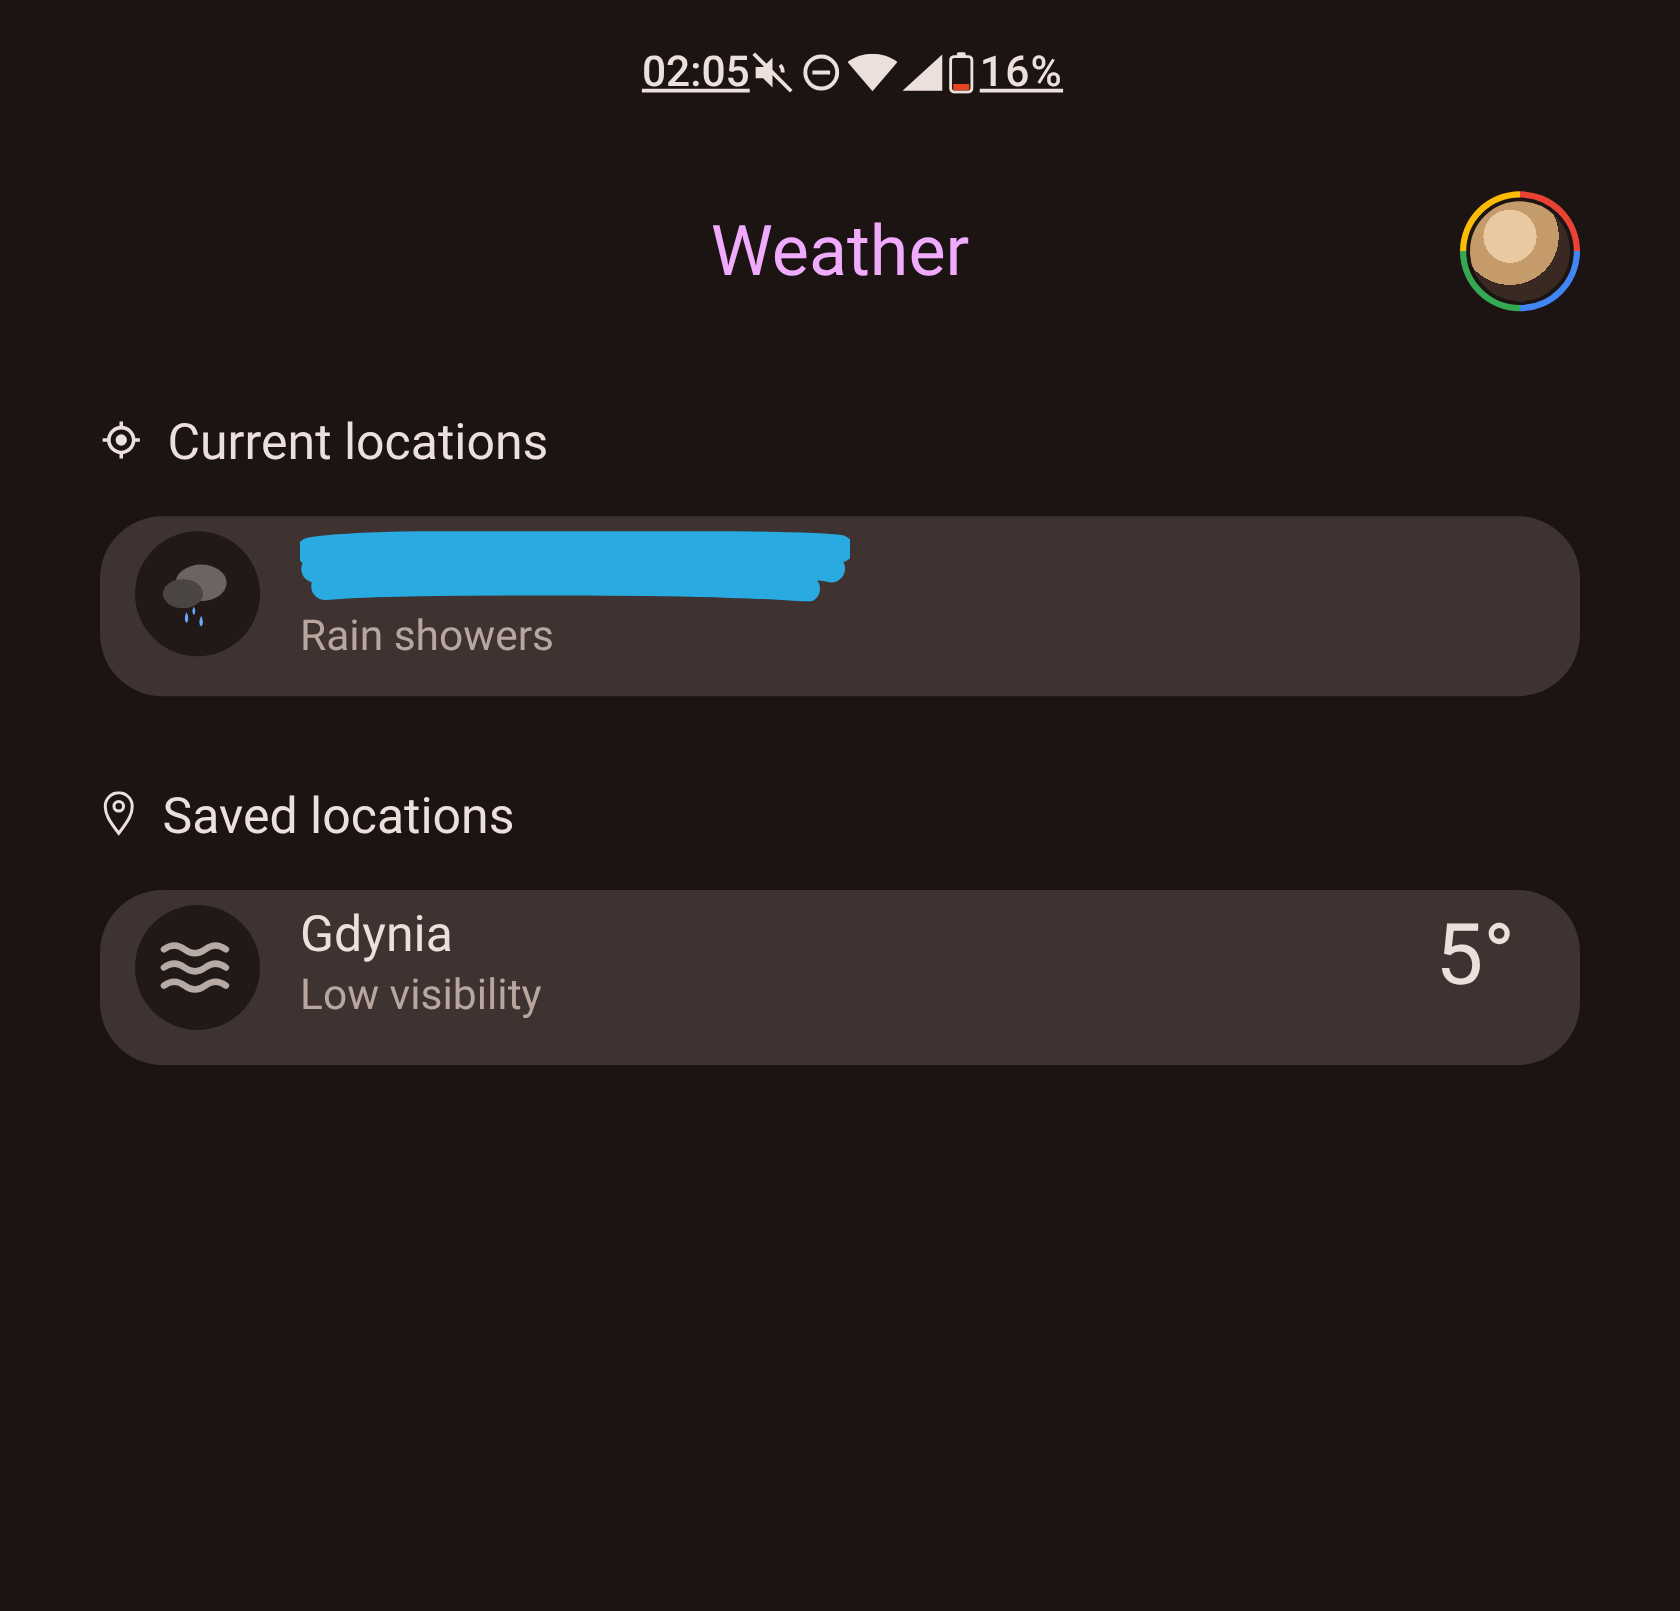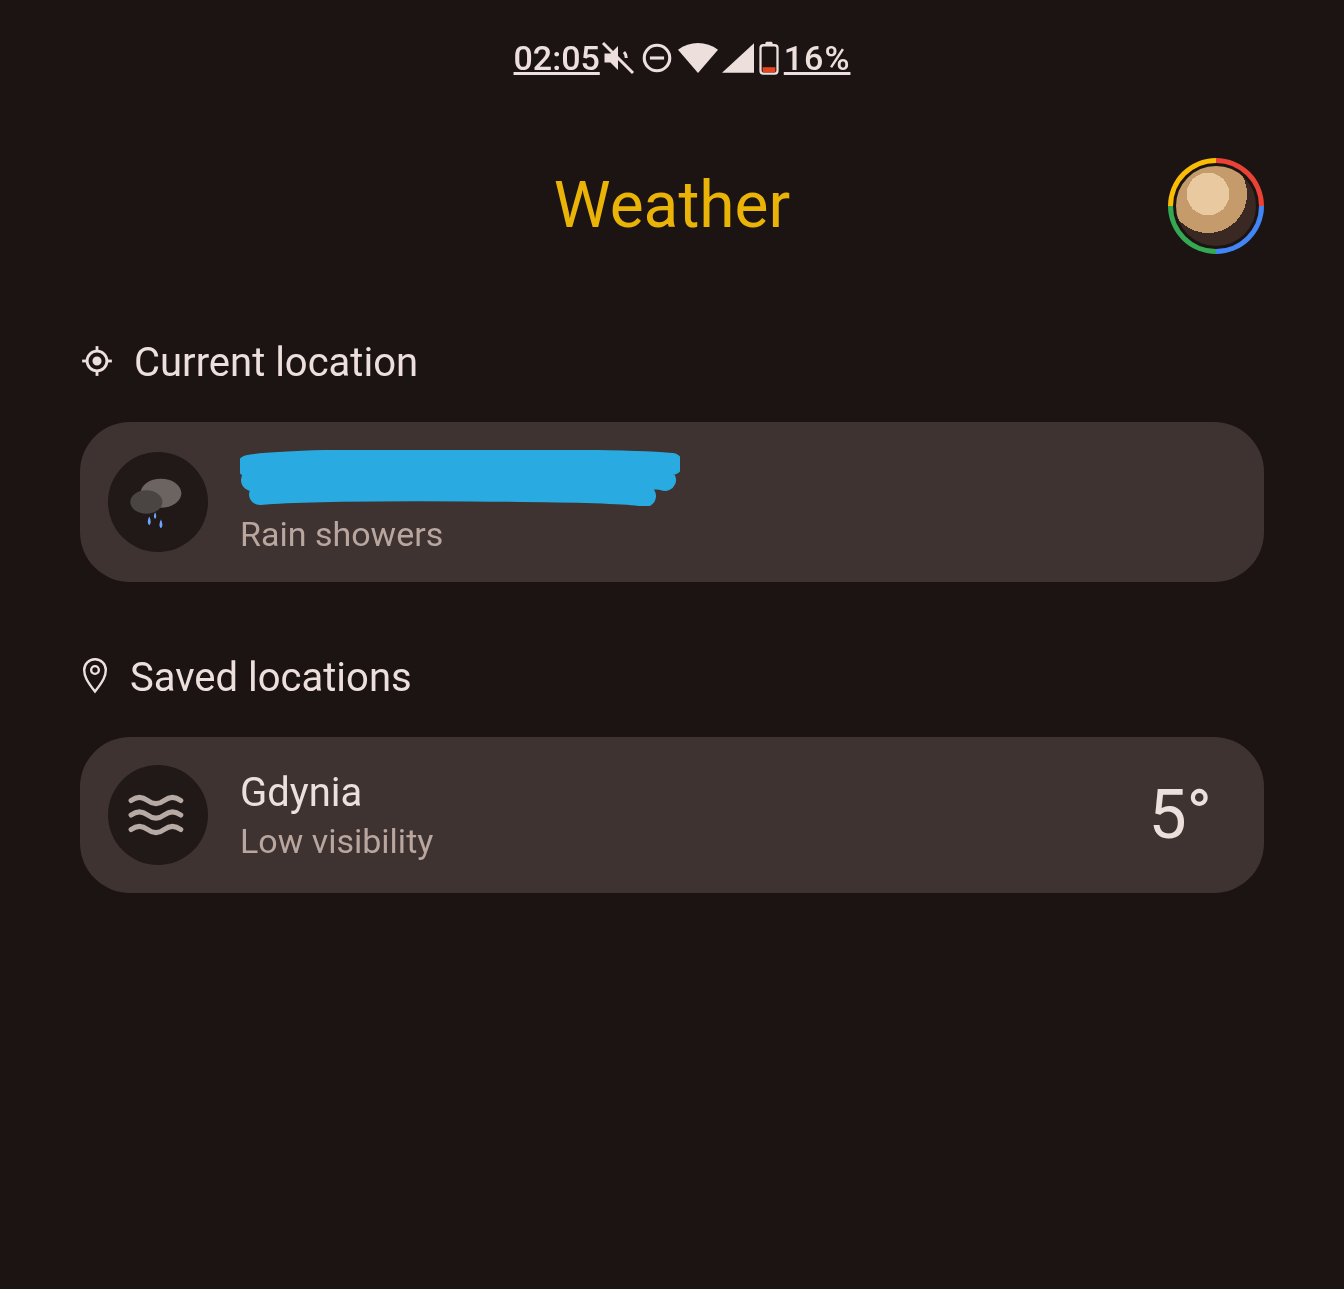--- a/index.html
+++ b/index.html
@@ -30,23 +30,23 @@
 
     .header {
       display: flex;
       align-items: center;
       justify-content: center;
       position: relative;
       margin-top: 90px;
       padding: 0 80px;
     }
     .page-title {
-      font-size: 64px;
-      font-weight: 400;
-      color: #eab308;
+      font-size: 56px;
+      font-weight: 400;
+      color: #f0abfc;
     }
     .avatar-ring {
       position: absolute;
       right: 80px;
       top: 50%;
       transform: translateY(-50%);
       width: 96px;
       height: 96px;
       border-radius: 50%;
       background: conic-gradient(#ea4335 0 90deg, #4285f4 90deg 180deg, #34a853 180deg 270deg, #fbbc05 270deg 360deg);
@@ -73,23 +73,23 @@
     .section-title {
       font-size: 40px;
       font-weight: 400;
       color: #ede0dc;
     }
 
     .card {
       margin: 0 80px;
       background: #3e3331;
       border-radius: 50px;
-      padding: 28px 52px 28px 28px;
-      display: flex;
-      align-items: center;
+      padding: 12px 52px 28px 28px;
+      display: flex;
+      align-items: flex-start;
       gap: 32px;
     }
     .weather-badge {
       width: 100px;
       height: 100px;
       border-radius: 50%;
       background: #201917;
       flex: none;
       display: flex;
       align-items: center;
@@ -181,21 +181,21 @@
   <span>
     <svg width="34" height="34" viewBox="0 0 24 24" fill="none" stroke="#ede0dc" stroke-width="2">
       <circle cx="12" cy="12" r="7"></circle>
       <circle cx="12" cy="12" r="2.2" fill="#ede0dc"></circle>
       <line x1="12" y1="1.5" x2="12" y2="5"></line>
       <line x1="12" y1="19" x2="12" y2="22.5"></line>
       <line x1="1.5" y1="12" x2="5" y2="12"></line>
       <line x1="19" y1="12" x2="22.5" y2="12"></line>
     </svg>
   </span>
-  <span class="section-title">Current location</span>
+  <span class="section-title">Current locations</span>
 </div>
 
 <div class="card">
   <div class="weather-badge">
     <svg width="70" height="70" viewBox="0 0 48 48">
       <ellipse cx="26" cy="18" rx="14" ry="10" fill="#6b6460"></ellipse>
       <ellipse cx="16" cy="24" rx="11" ry="8" fill="#4a4542"></ellipse>
       <path d="M18 34 q-2 4 0 6 q2 -2 0 -6" fill="#6aa7ff"></path>
       <path d="M26 36 q-2 4 0 6 q2 -2 0 -6" fill="#6aa7ff"></path>
       <path d="M22 31 q-1.6 3 0 4.6 q1.6 -1.6 0 -4.6" fill="#6aa7ff"></path>

